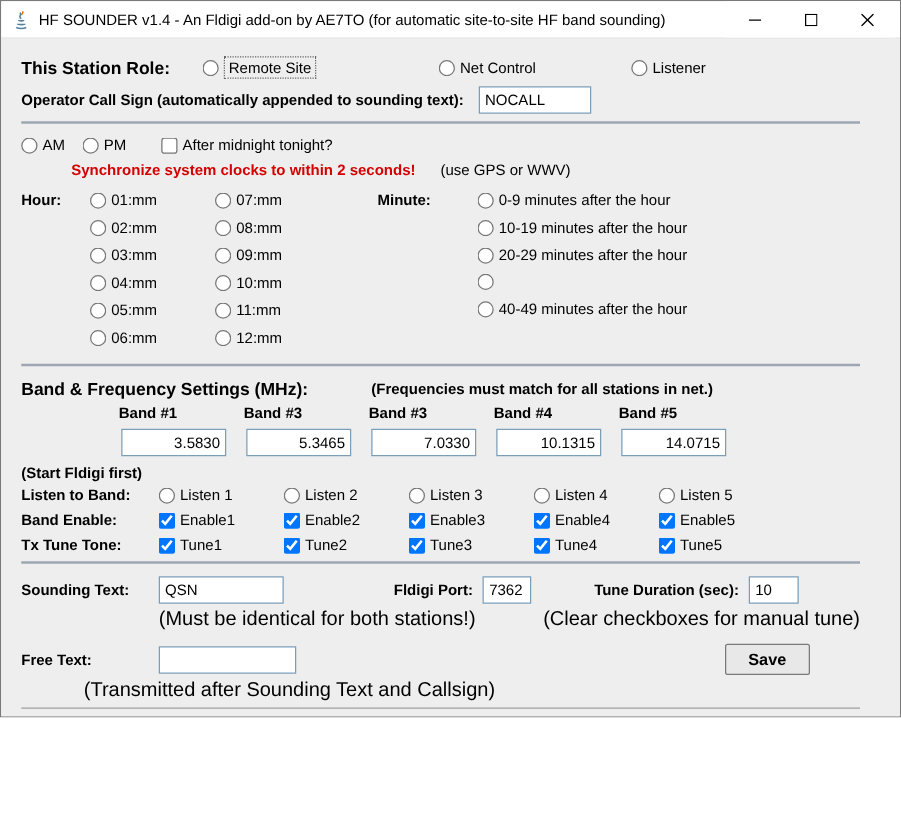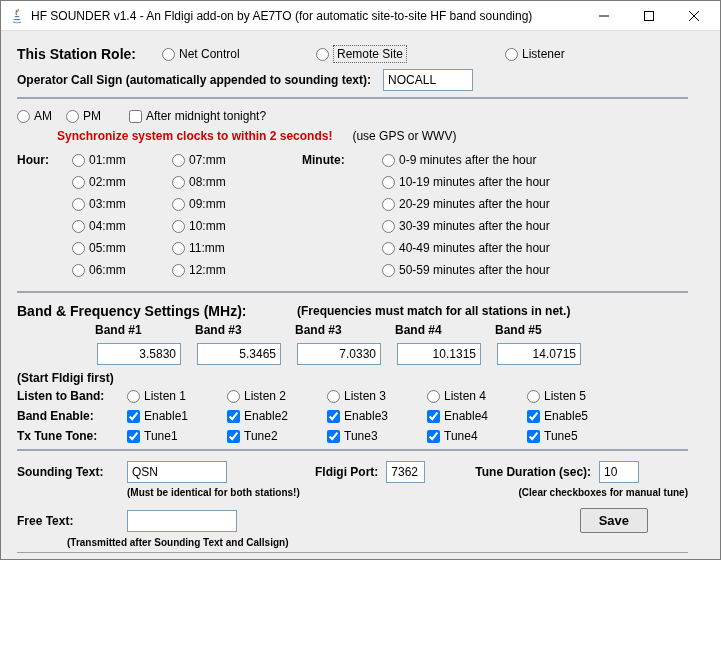--- a/index.html
+++ b/index.html
@@ -24,21 +24,21 @@
 .hour-grid { display: flex; }
 .hour-col { display: flex; flex-direction: column; }
 .hour-col .radio { margin-bottom: 8px; }
 .min-col { display: flex; flex-direction: column; }
 .min-col .radio { margin-bottom: 8px; }
 .band-row { display: flex; align-items: center; margin-bottom: 6px; }
 .band-label { width: 110px; font-weight: bold; }
 .band-cell { width: 100px; }
 .band-input { width: 84px; text-align: right; }
 .save-btn { padding: 4px 18px; font-family: inherit; font-size: 13px; font-weight: bold; background: #e8e8e8; border: 1px solid #7a7a7a; border-radius: 2px; }
-.small-note { font-weight: bold; font-size: 10px; }
+.small-note { font-weight: normal; font-size: 16px; }
 </style>
 </head>
 <body>
 
 <div class="window">
   <div class="titlebar">
     <span class="icon">
       <svg viewBox="0 0 16 16">
           <path d="M4 14c2 1 6 1 8 0M5 11c0 1 6 1 6 0M6 8c0 1 4 1 4 0M7 2c2 2-2 3 1 5" stroke="#5382a1" stroke-width="1.2" fill="none"></path>
           <path d="M9 1c1 1 0 2-1 3" stroke="#e76f00" stroke-width="1.2" fill="none"></path>
@@ -62,27 +62,27 @@
             <line x1="10" y1="0" x2="0" y2="10" stroke="#000"></line>
           </svg>
         </div>
     </div>
   </div>
 
   <div class="content">
 
     <div class="row" style="margin-top:4px;">
       <span class="bold" style="font-size:14px; width:145px;">This Station Role:</span>
+      <label class="radio" style="width:175px;">
+        <input type="radio" name="role" style="">
+          <span class="remote-site">Remote Site</span>
+      </label>
       <label class="radio" style="width:140px;">
         <input type="radio" name="role" style="">
           <span>Net Control</span>
-      </label>
-      <label class="radio" style="width:175px;">
-        <input type="radio" name="role" style="">
-          <span class="remote-site">Remote Site</span>
       </label>
       <label class="radio">
         <input type="radio" name="role" style="">
           <span>Listener</span>
       </label>
     </div>
 
     <div class="row" style="margin-top:6px;">
       <span class="bold">Operator Call Sign (automatically appended to sounding text):</span>
       <input class="input-text" style="margin-left: 12px; width: 90px;" value="NOCALL">
@@ -172,29 +172,24 @@
         <label class="radio">
             <input type="radio" name="min" style="">
             <span>10-19 minutes after the hour</span>
           </label>
         <label class="radio">
             <input type="radio" name="min" style="">
             <span>20-29 minutes after the hour</span>
           </label>
         <label class="radio">
             <input type="radio" name="min" style="">
-            <span>30-39 minutes after the hour</span>
           </label>
         <label class="radio">
             <input type="radio" name="min" style="">
             <span>40-49 minutes after the hour</span>
-          </label>
-        <label class="radio">
-            <input type="radio" name="min" style="">
-            <span>50-59 minutes after the hour</span>
           </label>
       </div>
     </div>
     <hr class="section-hr">
 
     <div class="row">
       <span class="bold" style="font-size:14px; width:280px;">Band &amp; Frequency Settings (MHz):</span>
       <span class="bold">(Frequencies must match for all stations in net.)</span>
     </div>
 

